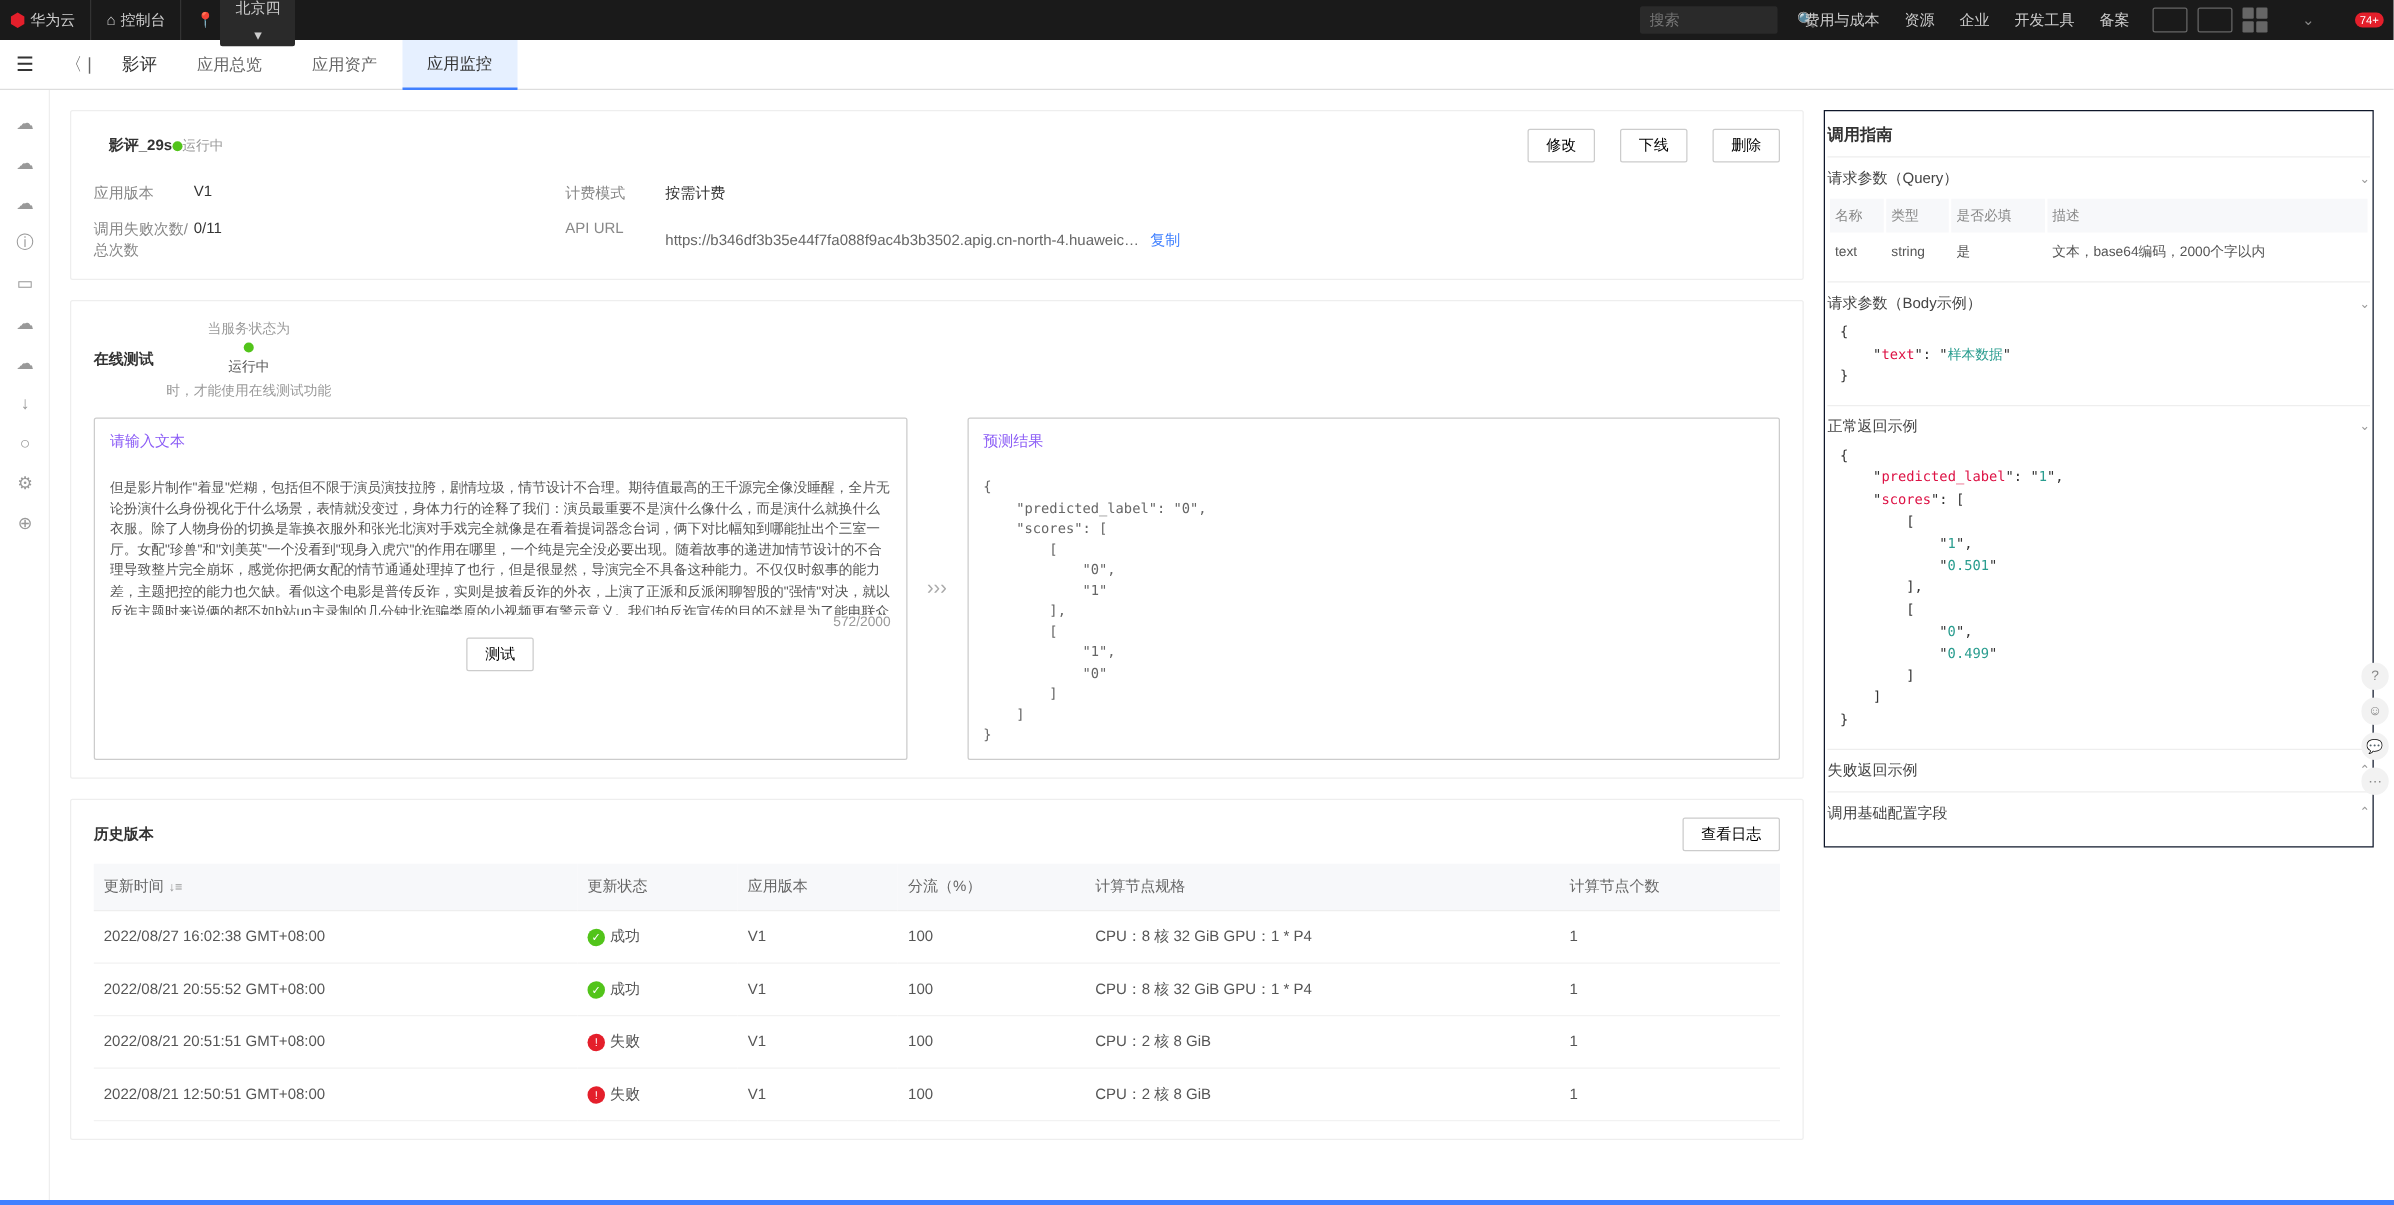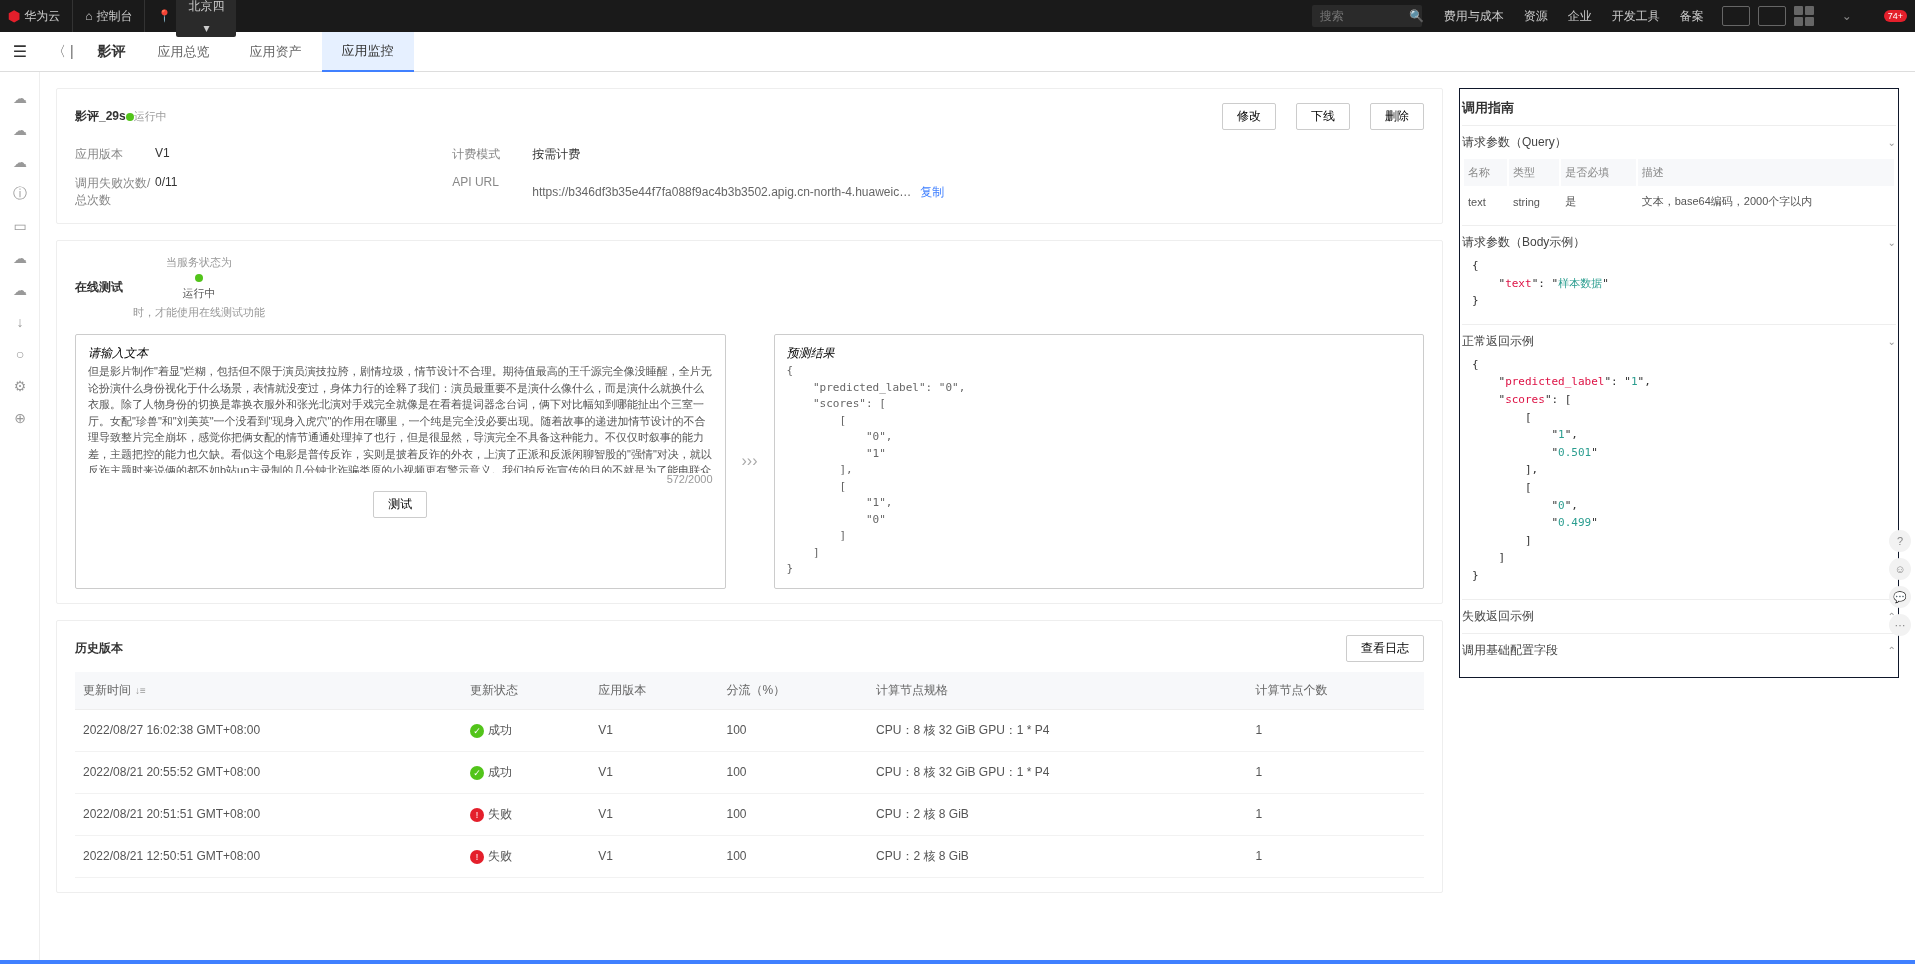--- a/index.html
+++ b/index.html
@@ -5,70 +5,70 @@
     * { margin: 0; padding: 0; box-sizing: border-box; }
     body { font-family: "Microsoft YaHei", Arial, sans-serif; font-size: 12px; color: #333; background: #fff; }
     
     
     .top-header { background: #1a1a1a; height: 32px; display: flex; align-items: center; color: #ccc; padding: 0 8px; }
     .logo { display: flex; align-items: center; gap: 4px; padding-right: 12px; }
     .logo-icon { color: #e41f2b; font-weight: bold; font-size: 14px; }
     .top-nav-item { display: flex; align-items: center; gap: 4px; padding: 0 12px; height: 32px; border-left: 1px solid #333; font-size: 12px; }
     .region-select { background: #2a2a2a; padding: 2px 12px; border-radius: 2px; display: flex; align-items: center; gap: 6px; flex-direction: column; }
     .top-spacer { flex: 1; }
-    .search-box { background: #2a2a2a; width: 110px; height: 22px; padding: 2px 8px; display: flex; align-items: center; border-radius: 2px; margin-right: 12px; }
+    .search-box { background: #2a2a2a; width: 110px; height: 22px; padding: 2px 8px; display: flex; align-items: center; border-radius: 2px; margin-right: 12px; gap: 28px; }
     .search-box input { background: transparent; border: none; color: #ccc; outline: none; width: 90px; font-size: 12px; }
     .top-right-item { padding: 0 10px; font-size: 12px; }
     .top-icons { display: flex; gap: 8px; padding: 0 8px; }
     .top-icon-box { width: 28px; height: 20px; border: 1px solid #666; border-radius: 2px; }
     .top-icon-grid { display: grid; grid-template-columns: 1fr 1fr; gap: 2px; width: 20px; height: 20px; }
     .top-icon-grid span { background: #666; border-radius: 1px; }
     .badge-red { background: #e41f2b; color: #fff; font-size: 9px; padding: 1px 4px; border-radius: 7px; margin-left: 12px; }
 
     
     .sub-header { background: #fff; height: 40px; display: flex; align-items: center; border-bottom: 1px solid #ddd; }
     .menu-toggle { width: 40px; text-align: center; font-size: 16px; }
     .back-arrow { padding: 0 12px; font-size: 14px; color: #666; }
-    .sub-title { font-size: 14px; padding: 0 12px; font-weight: bold; }
+    .sub-title { font-size: 14px; padding: 0 12px; font-weight: normal; }
     .sub-tab { padding: 0 20px; height: 40px; display: flex; align-items: center; color: #666; font-size: 13px; }
     .sub-tab.active { background: #e6f0ff; color: #333; border-bottom: 2px solid #4080ff; }
 
     
     .main-layout { display: flex; height: calc(100vh - 72px); }
     .side-rail { width: 40px; background: #fff; border-right: 1px solid #eee; padding-top: 10px; }
     .side-rail-icon { width: 40px; height: 32px; display: flex; align-items: center; justify-content: center; color: #999; font-size: 14px; }
     .content-area { flex: 1; padding: 16px; display: flex; gap: 16px; overflow: auto; background: #fff; }
     .left-col { flex: 1; min-width: 0; }
     .right-col { width: 440px; }
 
     
     .panel { border: 1px solid #eee; border-radius: 2px; padding: 14px 18px; margin-bottom: 16px; background: #fff; }
 
     
     .app-header { display: flex; align-items: center; justify-content: space-between; }
-    .app-name-row { display: flex; align-items: center; gap: 0; font-weight: bold; }
+    .app-name-row { display: flex; align-items: center; gap: 0; font-weight: bold; margin-left: 12px; }
     .status-dot { width: 8px; height: 8px; border-radius: 50%; background: #52c41a; display: inline-block; }
     .status-text { color: #999; font-weight: normal; font-size: 11px; }
     .app-buttons { display: flex; gap: 20px; }
     .btn { padding: 4px 14px; border: 1px solid #ccc; background: #fff; border-radius: 2px; font-size: 12px; cursor: pointer; }
 
     
     .info-grid { display: grid; grid-template-columns: 80px 1fr 80px 3fr; row-gap: 12px; margin-top: 16px; font-size: 12px; }
     .info-label { color: #888; }
     .info-value { color: #333; }
     .api-url { display: flex; align-items: center; gap: 8px; }
     .api-url-text { white-space: nowrap; overflow: hidden; text-overflow: ellipsis; max-width: 380px; color: #666; }
     .link-blue { color: #4080ff; cursor: pointer; }
 
     
     .test-title-row { display: flex; align-items: center; gap: 10px; }
     .test-hint { color: #999; font-size: 11px; display: flex; align-items: center; gap: 4px; flex-direction: column; }
     .test-body { display: flex; gap: 12px; margin-top: 14px; align-items: stretch; }
     .test-box { flex: 1; border: 1px solid #ccc; border-radius: 2px; padding: 10px 12px; display: flex; flex-direction: column; }
-    .test-box-title { font-size: 12px; color: #000000; margin-bottom: 1px; font-style: italic; }
+    .test-box-title { font-size: 12px; color: #8b5cf6; margin-bottom: 20px; }
     .test-textarea { border: none; resize: none; width: 100%; height: 110px; font-size: 11px; line-height: 1.5; color: #555; outline: none; font-family: inherit; overflow-y: auto; }
     .char-count { text-align: right; font-size: 11px; color: #999; }
     .test-btn-row { text-align: center; margin-top: 6px; }
     .arrow-middle { display: flex; align-items: center; color: #aaa; font-size: 16px; padding: 0 4px; }
     .result-pre { font-family: Consolas, monospace; font-size: 11px; color: #666; white-space: pre; line-height: 1.5; }
 
     
     .hist-header { display: flex; justify-content: space-between; align-items: center; margin-bottom: 10px; }
     .table { width: 100%; border-collapse: collapse; font-size: 12px; }
     .table th { text-align: left; padding: 10px 8px; background: #f7f8fa; color: #666; font-weight: normal; border-bottom: 1px solid #eee; }

